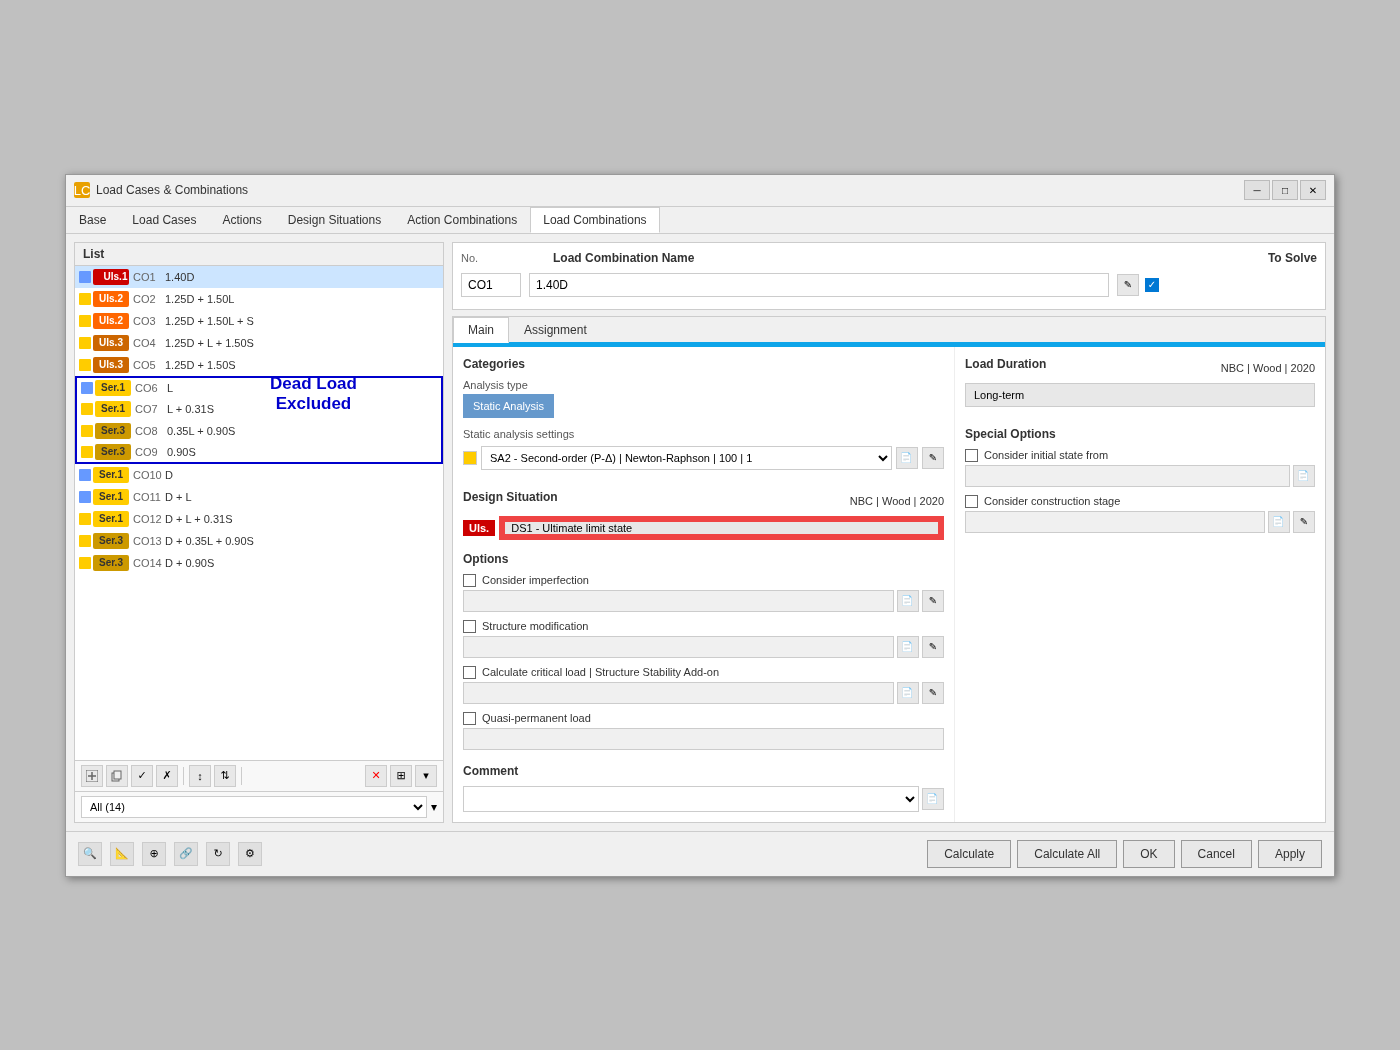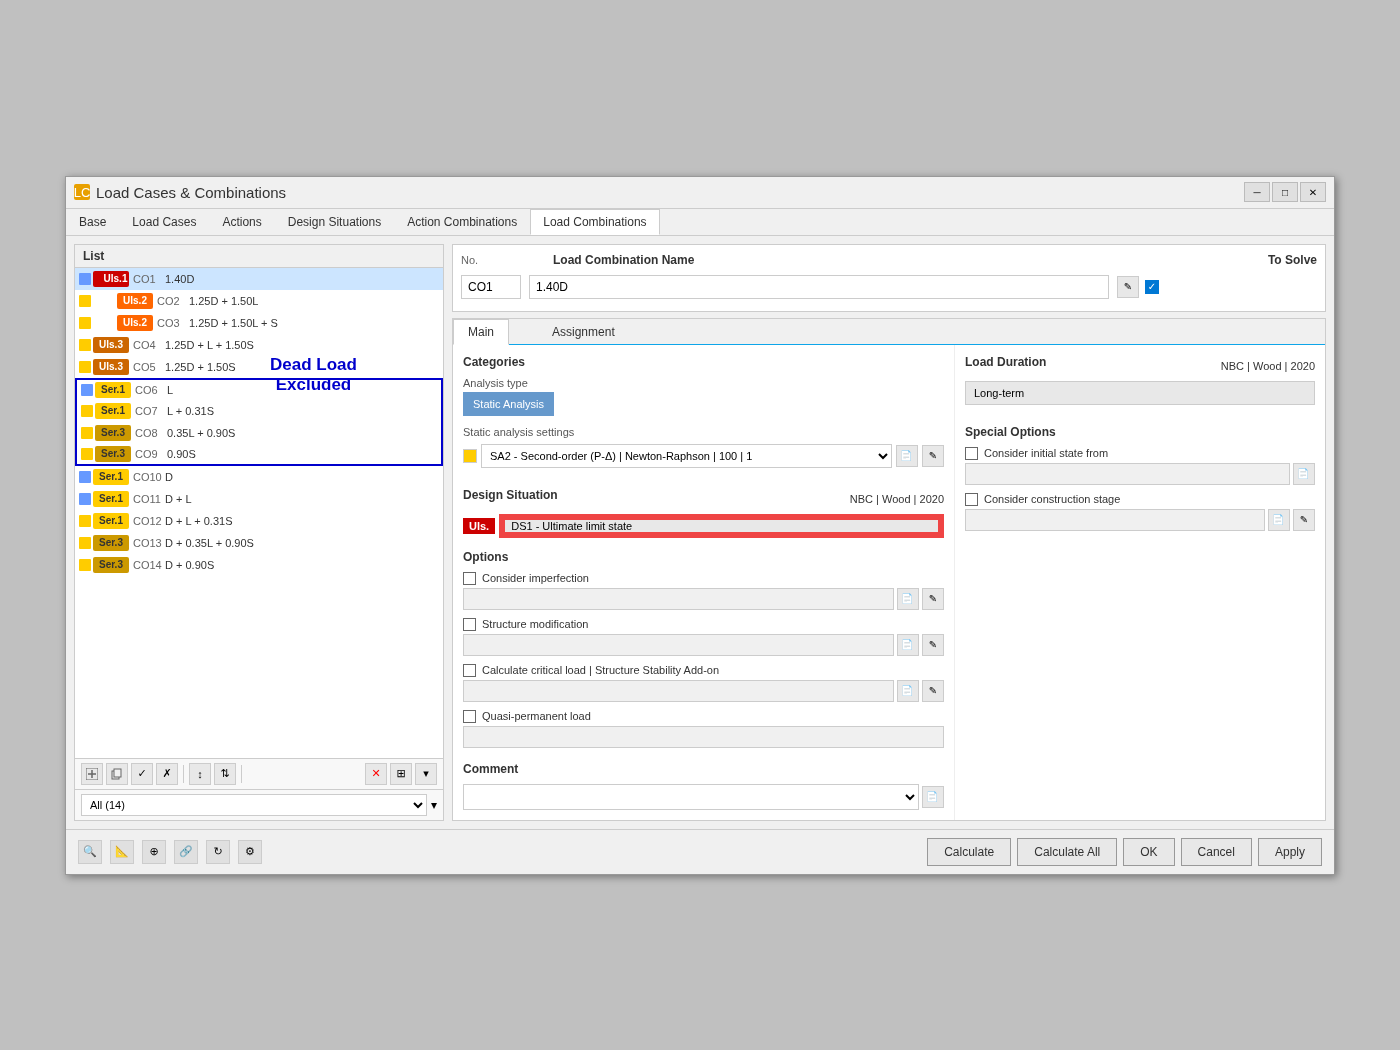--- a/index.html
+++ b/index.html
@@ -3,39 +3,39 @@
   <meta charset="utf-8">
   <style>
     * { box-sizing: border-box; margin: 0; padding: 0; }
     body { background: #c0c0c0; font-family: 'Segoe UI', Arial, sans-serif; font-size: 12px; display: flex; justify-content: center; align-items: center; height: 100vh; }
     
     .window { width: 1270px; background: #f0f0f0; border: 1px solid #999; box-shadow: 2px 2px 8px rgba(0,0,0,0.4); display: flex; flex-direction: column; }
     
     .titlebar { background: #f0f0f0; border-bottom: 1px solid #ccc; display: flex; align-items: center; justify-content: space-between; padding: 6px 8px; height: 32px; }
     .titlebar-left { display: flex; align-items: center; gap: 6px; }
     .titlebar-icon { width: 16px; height: 16px; background: #e8a000; border-radius: 2px; display: flex; align-items: center; justify-content: center; color: white; font-size: 13px; }
-    .titlebar-title { font-size: 15px; color: #333; }
+    .titlebar-title { font-size: 12px; color: #333; }
     .titlebar-btns { display: flex; gap: 2px; }
     .titlebar-btn { width: 26px; height: 20px; background: #e0e0e0; border: 1px solid #bbb; cursor: pointer; display: flex; align-items: center; justify-content: center; font-size: 10px; }
     
     .menubar { display: flex; background: #f0f0f0; border-bottom: 1px solid #ccc; padding: 0; }
     .menu-item { padding: 5px 12px; cursor: pointer; font-size: 12px; color: #333; border: 1px solid transparent; }
     .menu-item.active { background: white; border-top: 1px solid #ccc; border-left: 1px solid #ccc; border-right: 1px solid #ccc; border-bottom: 1px solid white; }
     
     .content { display: flex; flex: 1; padding: 8px; gap: 8px; background: #f0f0f0; }
     
     
     .left-panel { width: 370px; display: flex; flex-direction: column; background: white; border: 1px solid #ccc; }
     .list-header { padding: 4px 8px; background: #f0f0f0; border-bottom: 1px solid #ccc; font-size: 12px; font-weight: bold; color: #333; }
     .list-content { flex: 1; overflow-y: auto; }
     .list-item { display: flex; align-items: center; padding: 2px 4px; cursor: pointer; height: 22px; }
     .list-item.selected { background: #cce5ff; }
     .badge { display: inline-flex; align-items: center; justify-content: center; width: 36px; height: 16px; border-radius: 2px; font-size: 10px; font-weight: bold; color: white; margin-right: 4px; flex-shrink: 0; }
     .badge-uls1 { background: #cc0000; padding-left: 9px; }
-    .badge-uls2 { background: #ff6600; margin-left: 24px; }
+    .badge-uls2 { background: #ff6600; }
     .badge-uls3 { background: #cc6600; }
     .badge-ser1 { background: #ffcc00; color: #333; }
     .badge-ser3 { background: #cc9900; color: #333; }
     .badge-square { width: 12px; height: 12px; border-radius: 1px; margin-right: 2px; flex-shrink: 0; }
     .sq-blue { background: #6699ff; }
     .sq-yellow { background: #ffcc00; }
     .co-id { color: #666; width: 32px; font-size: 11px; }
     .co-formula { font-size: 11px; color: #333; }
     .dead-load-label { position: absolute; left: 240px; top: 0; font-size: 20px; font-weight: bold; color: #1a1aff; line-height: 1.1; text-align: center; pointer-events: none; }
     .list-relative { position: relative; }
@@ -54,21 +54,21 @@
     .form-input { height: 24px; border: 1px solid #ccc; padding: 0 6px; font-size: 12px; flex: 1; }
     .form-input-name { flex: 1; }
     .checkbox-blue { width: 14px; height: 14px; background: #0078d4; border: 1px solid #0078d4; display: inline-flex; align-items: center; justify-content: center; color: white; font-size: 10px; }
     
     .header-cols { display: flex; align-items: center; margin-bottom: 8px; gap: 32px; }
     .header-no { width: 60px; font-size: 11px; color: #666; }
     .header-name { font-size: 12px; font-weight: bold; color: #333; flex: 1; }
     .header-to-solve { font-size: 12px; font-weight: bold; color: #333; }
     
     
-    .tab-bar { display: flex; border-bottom: 1px solid #0ea5e9; background: #f0f0f0; gap: 28px; }
+    .tab-bar { display: flex; border-bottom: 5px solid #0ea5e9; background: #f0f0f0; }
     .tab { padding: 5px 14px; cursor: pointer; font-size: 12px; border: 1px solid transparent; border-bottom: none; color: #333; }
     .tab.active { background: white; border: 1px solid #ccc; border-bottom: 1px solid white; margin-bottom: -1px; }
     
     .section-title { font-size: 12px; font-weight: bold; color: #333; margin-bottom: 8px; }
     .field-label { font-size: 11px; color: #555; margin-bottom: 3px; }
     
     .analysis-type-box { display: flex; align-items: center; gap: 0; }
     .analysis-type-label { background: #6699cc; color: white; padding: 4px 10px; font-size: 11px; height: 24px; display: flex; align-items: center; }
     
     .static-analysis-row { display: flex; align-items: center; gap: 4px; margin-top: 6px; }
@@ -224,21 +224,21 @@
               <span class="co-formula">D + 0.35L + 0.90S</span>
             </div>
             <div class="list-item">
               <div class="badge-square sq-yellow"></div>
               <div class="badge badge-ser3">Ser.3</div>
               <span class="co-id">CO14</span>
               <span class="co-formula">D + 0.90S</span>
             </div>
           </div>
 
-        <div class="dead-load-label" style="position:absolute; top:87px; left:195px; font-size:17px; font-weight:bold; color:#0000cc; text-align:center; line-height:1.2;">Dead Load<br>Excluded</div>
+        <div class="dead-load-label" style="position:absolute; top:108px; left:195px; font-size:17px; font-weight:bold; color:#0000cc; text-align:center; line-height:1.2;">Dead Load<br>Excluded</div>
       </div>
       <div class="list-toolbar">
         <div class="tool-btn" title="New">
           <svg width="12" height="12" viewBox="0 0 12 12">
               <rect x="0" y="0" width="12" height="12" fill="none" stroke="#666" stroke-width="1"></rect>
               <line x1="6" y1="2" x2="6" y2="10" stroke="#666" stroke-width="1.5"></line>
               <line x1="2" y1="6" x2="10" y2="6" stroke="#666" stroke-width="1.5"></line>
             </svg>
         </div>
         <div class="tool-btn" title="Copy">

